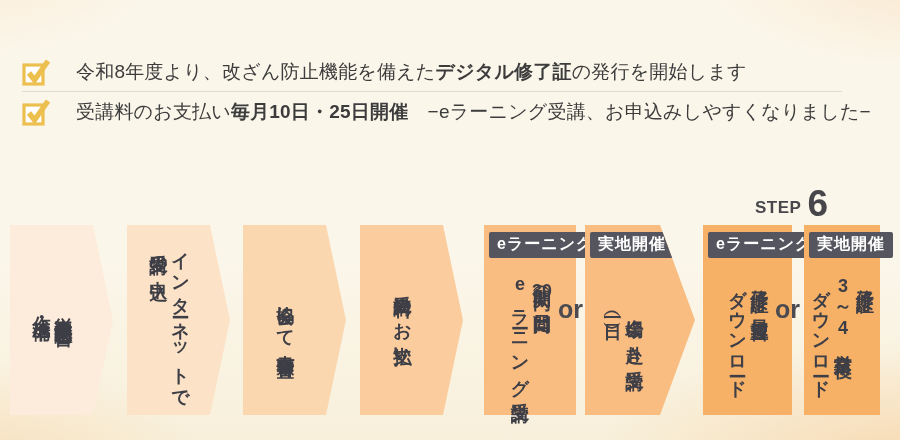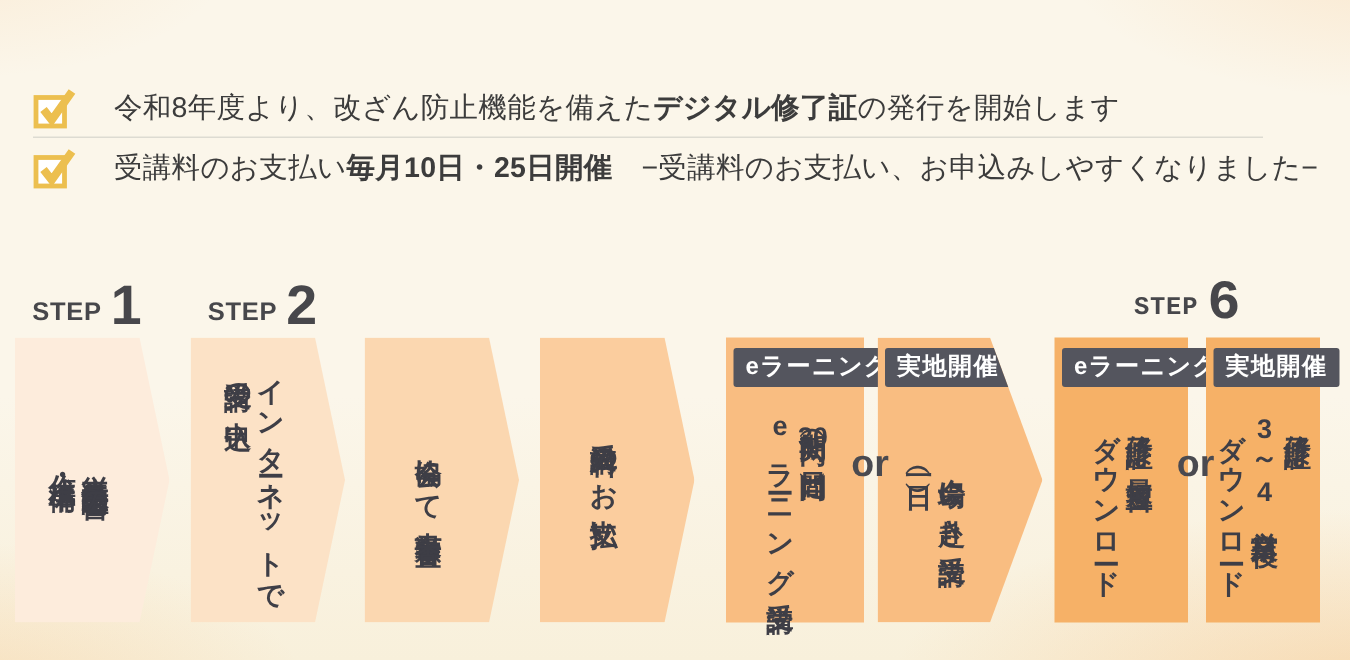--- a/index.html
+++ b/index.html
@@ -34,34 +34,34 @@
   .vtext{
     writing-mode:vertical-rl;text-orientation:upright;white-space:pre-line;
     font-size:18px;font-weight:700;line-height:1.22;letter-spacing:2px;color:#3e3e46;
   }
   .tcy{text-combine-upright:all;}
   .badge{
     position:absolute;top:7px;left:5px;background:#54555e;color:#ffffff;
     font-size:16px;font-weight:700;padding:2px 8px 3px;border-radius:2px;letter-spacing:1px;white-space:nowrap;
   }
   .or{
-    position:absolute;top:297px;width:44px;text-align:center;z-index:3;
+    position:absolute;top:297px;width:44px;text-align:left;z-index:3;
     font-size:25px;font-weight:800;color:#4a4a50;line-height:1;
   }
   
   .f1{background:#fdecdc;}.f2{background:#fce2c6;}.f3{background:#fbd7b0;}
   .f4{background:#fbcd9e;}.f5{background:#f9bd81;}.f6{background:#f6b167;}
   
   .h1{left:8px;width:100px;}  .a1{left:10px;width:103px;}
   .h2{left:125px;width:100px;}.a2{left:127px;width:103px;}
   .h3{left:241px;width:100px;}.a3{left:243px;width:103px;}
   .h4{left:358px;width:100px;}.a4{left:360px;width:103px;}
   .h5{left:484px;width:193px;}
   .o5a{left:484px;width:92px;} .o5b{left:585px;width:110px;} .or5{left:558px;}
-  .h6{left:703px;width:177px;font-family:Liberation Mono, monospace;}
+  .h6{left:703px;width:177px;}
   .o6a{left:703px;width:89px;} .o6b{left:804px;width:76px;}  .or6{left:775px;}
 </style>
 </head>
 <body>
 
 <div class="stage">
 
   <div class="notices">
     <div class="notice-row">
       <span class="chk">
@@ -73,26 +73,24 @@
       <span class="notice-text"><span>令和8年度より、改ざん防止機能を備えた</span><span class="b">デジタル修了証</span><span>の発行を開始します</span></span>
     </div>
     <div class="notice-divider"></div>
     <div class="notice-row">
       <span class="chk">
         <svg width="30" height="30" viewBox="0 0 30 30">
           <rect x="2" y="8" width="19" height="19" fill="#ffffff" stroke="#ecbf4f" stroke-width="3.2"></rect>
           <path d="M7 16 L12.5 23 L26 4" fill="none" stroke="#ecbf4f" stroke-width="5.4"></path>
         </svg>
       </span>
-      <span class="notice-text"><span>受講料のお支払い</span><span class="b">毎月10日・25日開催</span><span>　−受講料のお支払い、お申込みしやすくなりました−</span></span>
+      <span class="notice-text"><span>受講料のお支払い</span><span class="b">毎月10日・25日開催</span><span>　−eラーニング受講、お申込みしやすくなりました−</span></span>
     </div>
   </div>
 
-  <div class="step-head h1"><span class="w">STEP</span><span class="n">1</span></div>
-  <div class="step-head h2"><span class="w">STEP</span><span class="n">2</span></div>
   <div class="step-head h6"><span class="w">STEP</span><span class="n">6</span></div>
 
   <div class="arrow a1 f1">
     <div class="vwrap">
         <div class="vtext">従事年数証明書の
 作成・準備</div>
       </div>
   </div>
   <div class="arrow a2 f2">
     <div class="vwrap">

